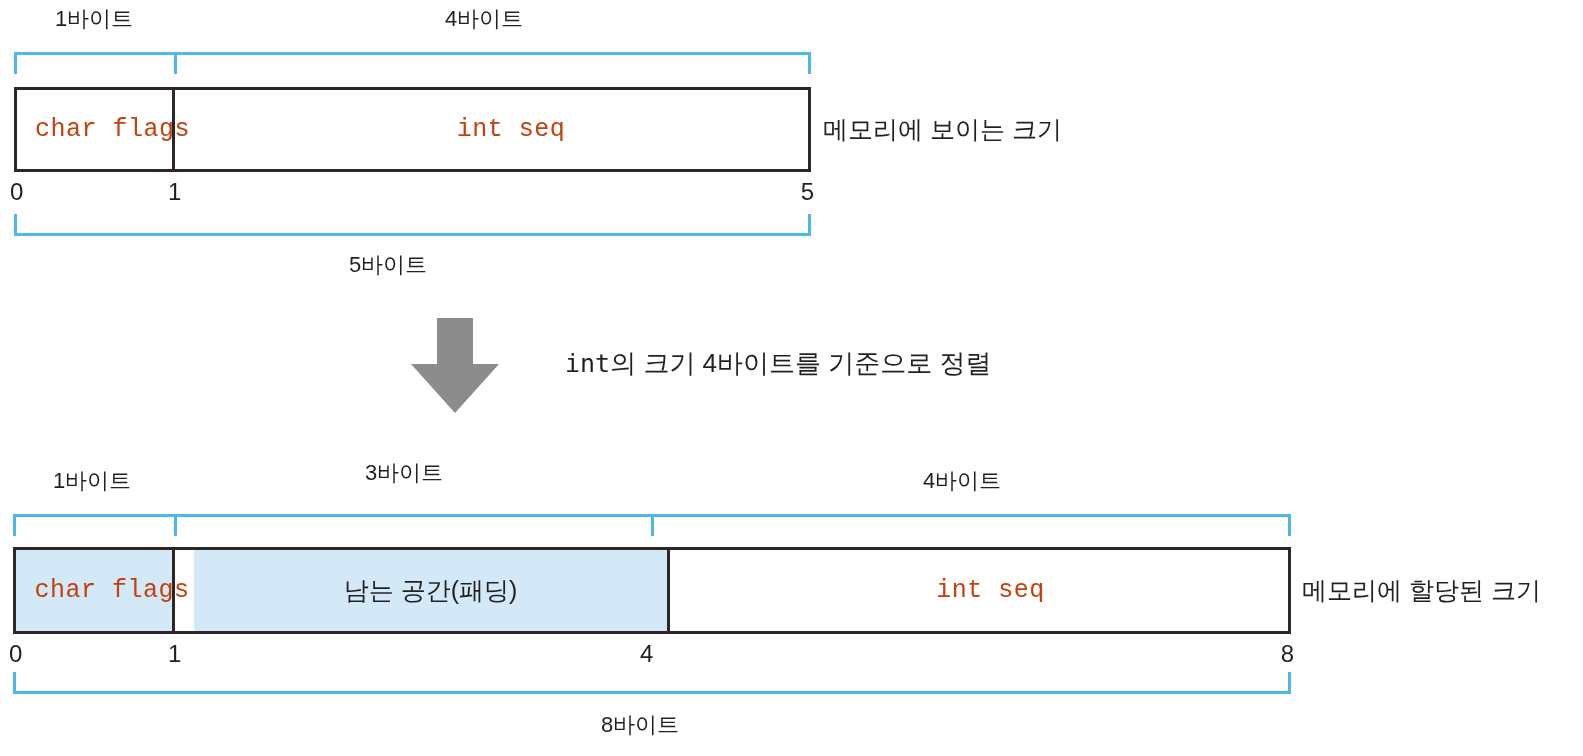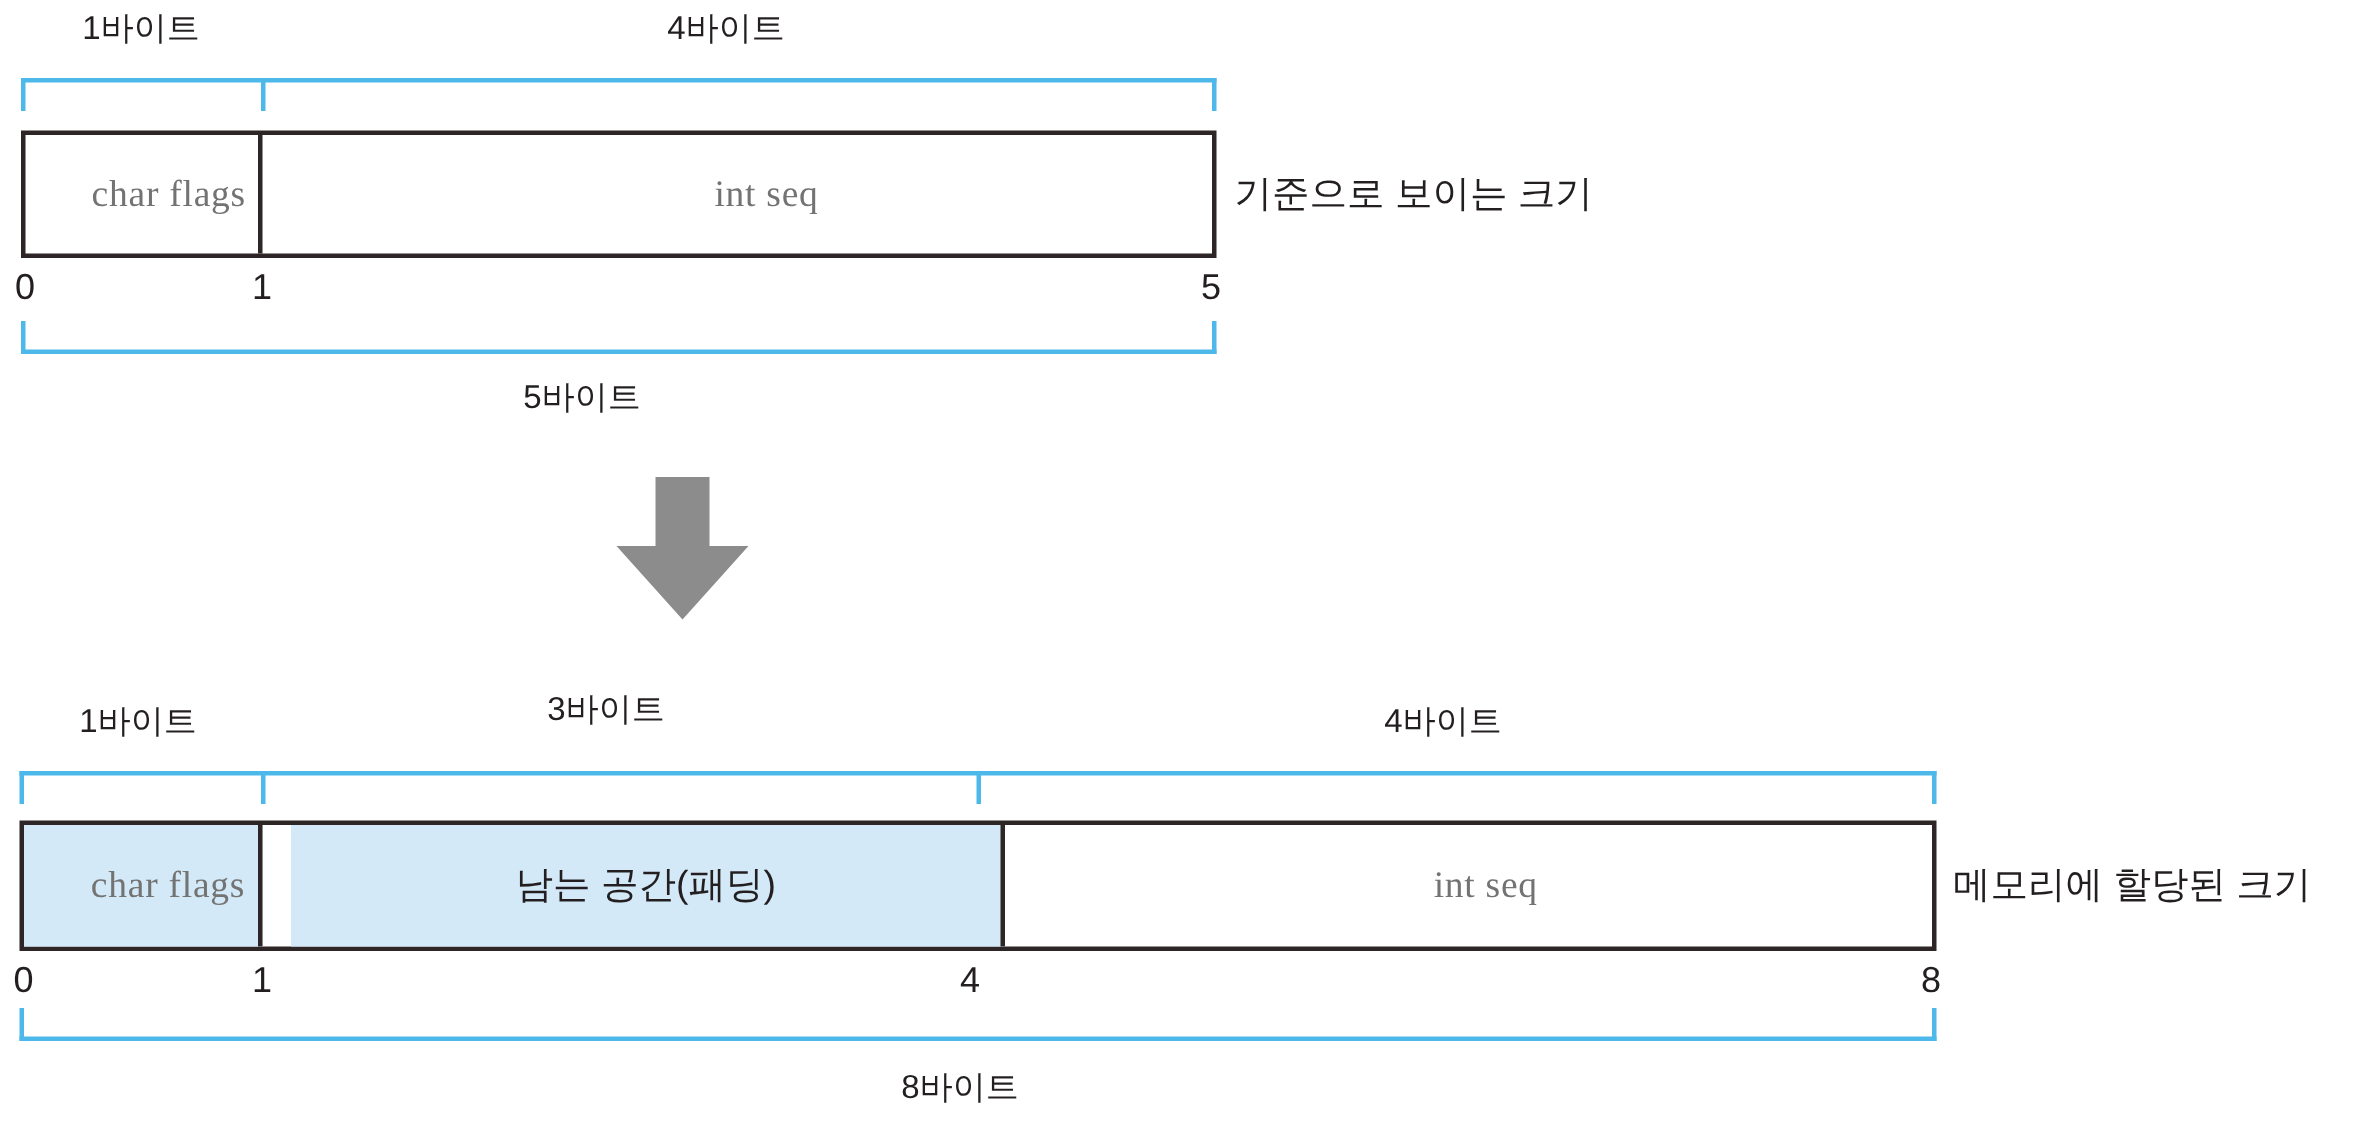--- a/index.html
+++ b/index.html
@@ -38,23 +38,23 @@
   .tick {
     font-family: "Liberation Sans", sans-serif;
     font-size: 24px;
     color: #231f20;
     line-height: 1;
     white-space: nowrap;
   }
   .tick-l { text-align: left; }
   .tick-r { text-align: right; transform: translateX(-100%); }
   .mono {
-    font-family: Liberation Serif, serif;
+    font-family: Liberation Mono, monospace;
     font-size: 25px;
-    color: #737373;
+    color: #c2410c;
     white-space: nowrap;
     letter-spacing: 0.5px;
     margin-left: 36px;
   }
   .side-label {
     font-family: "Liberation Sans", sans-serif;
     font-size: 25px;
     color: #231f20;
     white-space: nowrap;
     line-height: 1;
@@ -133,28 +133,31 @@
     </div>
   </div>
 
   <div class="abs tick tick-l" style="left:10px; top:180px;">0</div>
   <div class="abs tick tick-l" style="left:168px; top:180px;">1</div>
   <div class="abs tick tick-r" style="left:814px; top:180px;">5</div>
 
   <div class="bracket up" style="left:14px; top:214px; width:797px; height:22px;"></div>
   <div class="abs cap cap-center" style="left:388px; top:254px;">5바이트</div>
 
-  <div class="abs side-label" style="left:823px; top:117px;">기준으로 보이는 크기</div>
+  <div class="abs side-label" style="left:823px; top:117px;">메모리에 보이는 크기</div>
 
   <div class="big-arrow" style="left:409px; top:318px; width:92px; height:96px;">
     <svg width="92" height="96" viewBox="0 0 92 96" xmlns="http://www.w3.org/2000/svg">
       <polygon points="28,0 64,0 64,46 90,46 46,95 2,46 28,46" fill="#8c8c8c"></polygon>
     </svg>
   </div>
 
+  <div class="abs arrow-label" style="left:565px; top:350px;">
+    <span class="kw">int</span><span>의 크기 4바이트를 기준으로 정렬</span>
+  </div>
 
   <div class="abs cap cap-center" style="left:92px; top:470px;">1바이트</div>
   <div class="abs cap cap-center" style="left:404px; top:462px;">3바이트</div>
   <div class="abs cap cap-center" style="left:962px; top:470px;">4바이트</div>
 
   <div class="bracket down" style="left:13px; top:514px; width:1278px; height:22px;"></div>
   <div class="bracket-tick" style="left:174px; top:514px; height:22px;"></div>
   <div class="bracket-tick" style="left:651px; top:514px; height:22px;"></div>
 
   <div class="abs box" style="left:13px; top:547px; width:1278px; height:87px;">

